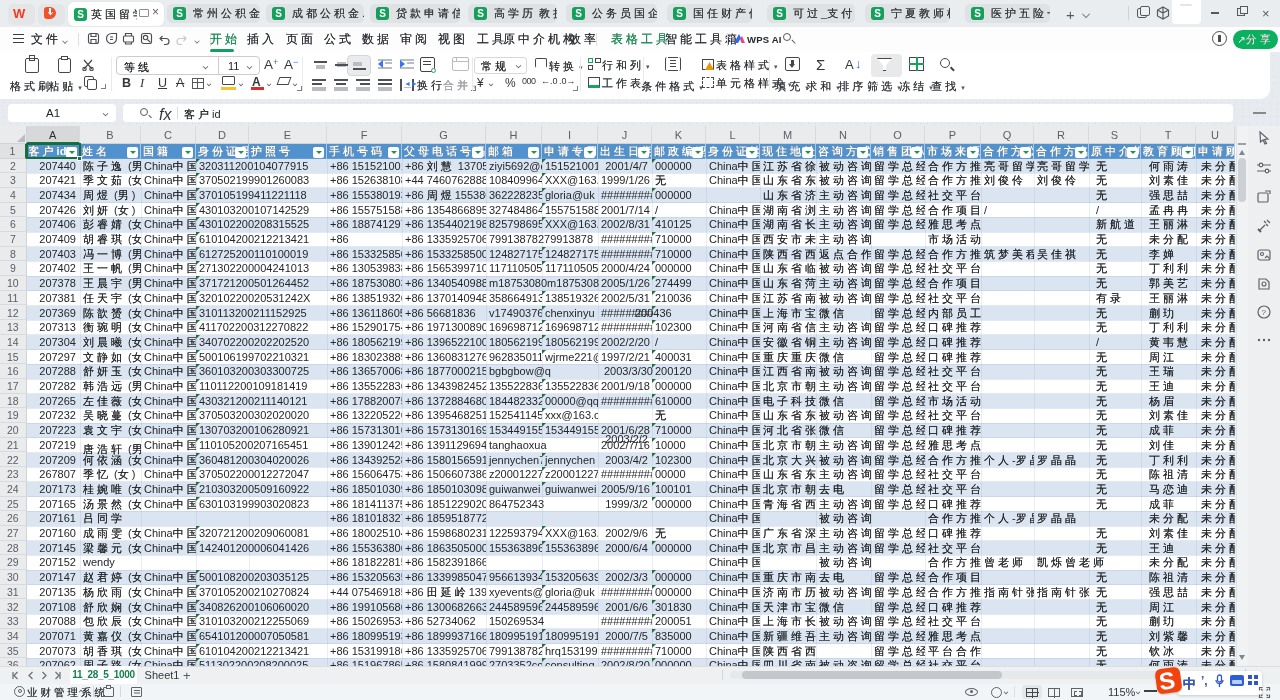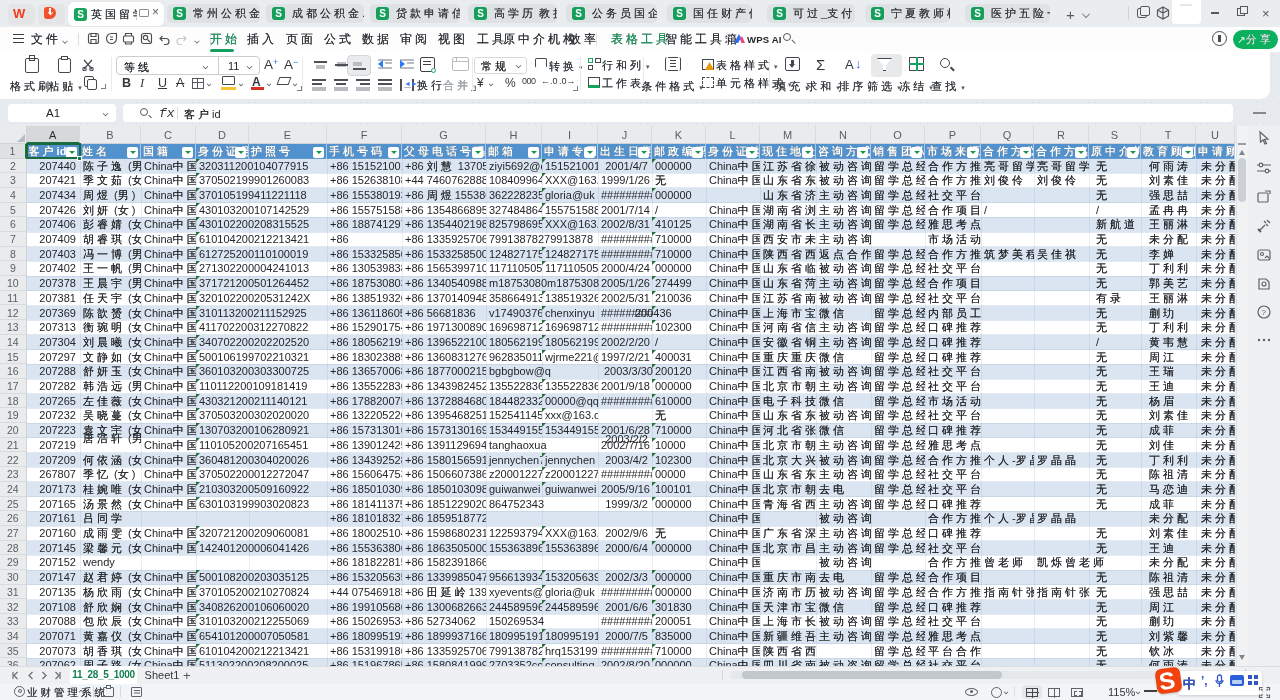--- a/index.html
+++ b/index.html
@@ -291,21 +291,21 @@
 <div style="left:950px;top:68px;width:5px;height:1.6px;background:#44484d;transform:rotate(45deg)"></div>
 <div class="rlab" style="left:927.0px;top:79px;width:42px"><i>查找</i><span class="arr" style="font-size:7px"> ▾</span></div>
 <div style="left:0;top:99px;width:1280px;height:27px;background:#e7ebf0;background-image:radial-gradient(#d4dbe4 0.8px,transparent 0.9px);background-size:7px 7px"></div>
 <div style="left:1270px;top:52px;width:10px;height:47px;background:#e7ebf0;background-image:radial-gradient(#d4dbe4 0.8px,transparent 0.9px);background-size:7px 7px"></div>
 <div style="left:8px;top:104px;width:108px;height:18px;background:#fff;border-radius:4px"></div>
 <div style="left:46px;top:107px;font-size:11.5px;color:#23262a">A1</div>
 <div style="left:103px;top:111px;width:5px;height:5px;border-left:1.2px solid #55595e;border-bottom:1.2px solid #55595e;transform:rotate(-45deg) scale(.8)"></div>
 <div style="left:123px;top:104px;width:1110px;height:18px;background:#fff;border-radius:4px"></div>
 <div style="left:140px;top:108px;width:8px;height:8px;border:1.4px solid #55595e;border-radius:50%"></div>
 <div style="left:148px;top:116px;width:4px;height:1.4px;background:#55595e;transform:rotate(45deg)"></div>
-<div style="left:159px;top:106px;font-size:13px;font-style:italic;font-family:Liberation Mono, monospace;color:#33373c">fx</div>
+<div style="left:159px;top:106px;font-size:16px;font-style:italic;font-family:Liberation Sans, sans-serif;color:#33373c">fx</div>
 <div style="left:177px;top:107px;width:1px;height:12px;background:#d8dbde"></div>
 <div style="left:184px;top:107px;font-size:11px;color:#23262a"><i>客户</i>id</div>
 <div style="left:1253px;top:112px;width:13px;height:2px;background:#85898e"></div>
 <div style="left:0;top:126px;width:1236px;height:540px;background:#fff;overflow:hidden;"></div>
 <div style="left:0;top:126px;width:1236px;height:17.5px;background:#e9ebed"></div>
 <div style="left:0;top:126px;width:26.6px;height:17.5px;background:#e9ebed;border-right:1px solid #cfd3d6;border-bottom:1px solid #cfd3d6"></div>
 <div style="left:17px;top:134px;width:0;height:0;border-left:8px solid transparent;border-bottom:8px solid #b9bdc1"></div>
 <div class="ltr" style="left:26.6px;top:126px;width:53.4px;height:17.5px;background:#d6d8da;border-right:1px solid #d8dbde;border-bottom:2px solid #1d7044;color:#2a2d30"><span style="position:relative;top:1px">A</span></div>
 <div class="ltr" style="left:80px;top:126px;width:61px;height:17.5px;background:#e9ebed;border-right:1px solid #d8dbde;border-bottom:1px solid #cfd3d6;color:#5a5e63"><span style="position:relative;top:1px">B</span></div>
 <div class="ltr" style="left:141px;top:126px;width:55px;height:17.5px;background:#e9ebed;border-right:1px solid #d8dbde;border-bottom:1px solid #cfd3d6;color:#5a5e63"><span style="position:relative;top:1px">C</span></div>
@@ -908,21 +908,21 @@
 <div class="tri" style="left:652px;top:423.09999999999997px;width:0;height:0"></div>
 <div class="cell" style="left:706px;top:423.09999999999997px;width:54px;height:14.7px">China<i>中国</i></div>
 <div class="cell" style="left:760px;top:423.09999999999997px;width:56px;height:14.7px"><i>河北省张家口</i></div>
 <div class="cell" style="left:816px;top:423.09999999999997px;width:55px;height:14.7px"><i>微信</i></div>
 <div class="cell" style="left:871px;top:423.09999999999997px;width:54px;height:14.7px"><i>留学总经办</i></div>
 <div class="cell" style="left:925px;top:423.09999999999997px;width:56px;height:14.7px"><i>口碑推荐</i>,</div>
 <div class="cell" style="left:1089px;top:423.09999999999997px;width:52px;height:14.7px"><span style="padding-left:4px"><i>无</i></span></div>
 <div class="cell" style="left:1141px;top:423.09999999999997px;width:55px;height:14.7px"><span style="padding-left:5px"><i>成菲</i></span></div>
 <div class="cell" style="left:1196px;top:423.09999999999997px;width:39px;height:14.7px"><span style="padding-left:2px"><i>未分配</i></span></div>
 <div class="cell rt" style="left:26.6px;top:437.8px;width:53.4px;height:14.7px">207219</div>
-<div class="cell" style="left:80px;top:431px;width:61px;height:18px"><i>唐浩轩</i> (<i>男</i></div>
+<div class="cell" style="left:80px;top:442px;width:61px;height:18px"><i>唐浩轩</i> (<i>男</i></div>
 <div class="cell" style="left:141px;top:437.8px;width:55px;height:14.7px">China<i>中国</i></div>
 <div class="cell sp" style="left:196px;top:437.8px;width:53px;height:14.7px">110105200207165451</div>
 <div class="tri" style="left:196px;top:437.8px;width:0;height:0"></div>
 <div class="cell" style="left:327px;top:437.8px;width:75px;height:14.7px">+86 139012425</div>
 <div class="cell" style="left:402px;top:437.8px;width:84px;height:14.7px">+86 13911296948</div>
 <div class="cell sp" style="left:486px;top:437.8px;width:56px;height:14.7px">tanghaoxua</div>
 <div class="cell rt" style="left:598px;top:437.8px;width:54px;height:14.7px">2002/7/16</div>
 <div class="cell" style="left:652px;top:437.8px;width:54px;height:14.7px">10000</div>
 <div class="tri" style="left:652px;top:437.8px;width:0;height:0"></div>
 <div class="cell" style="left:706px;top:437.8px;width:54px;height:14.7px">China<i>中国</i></div>

